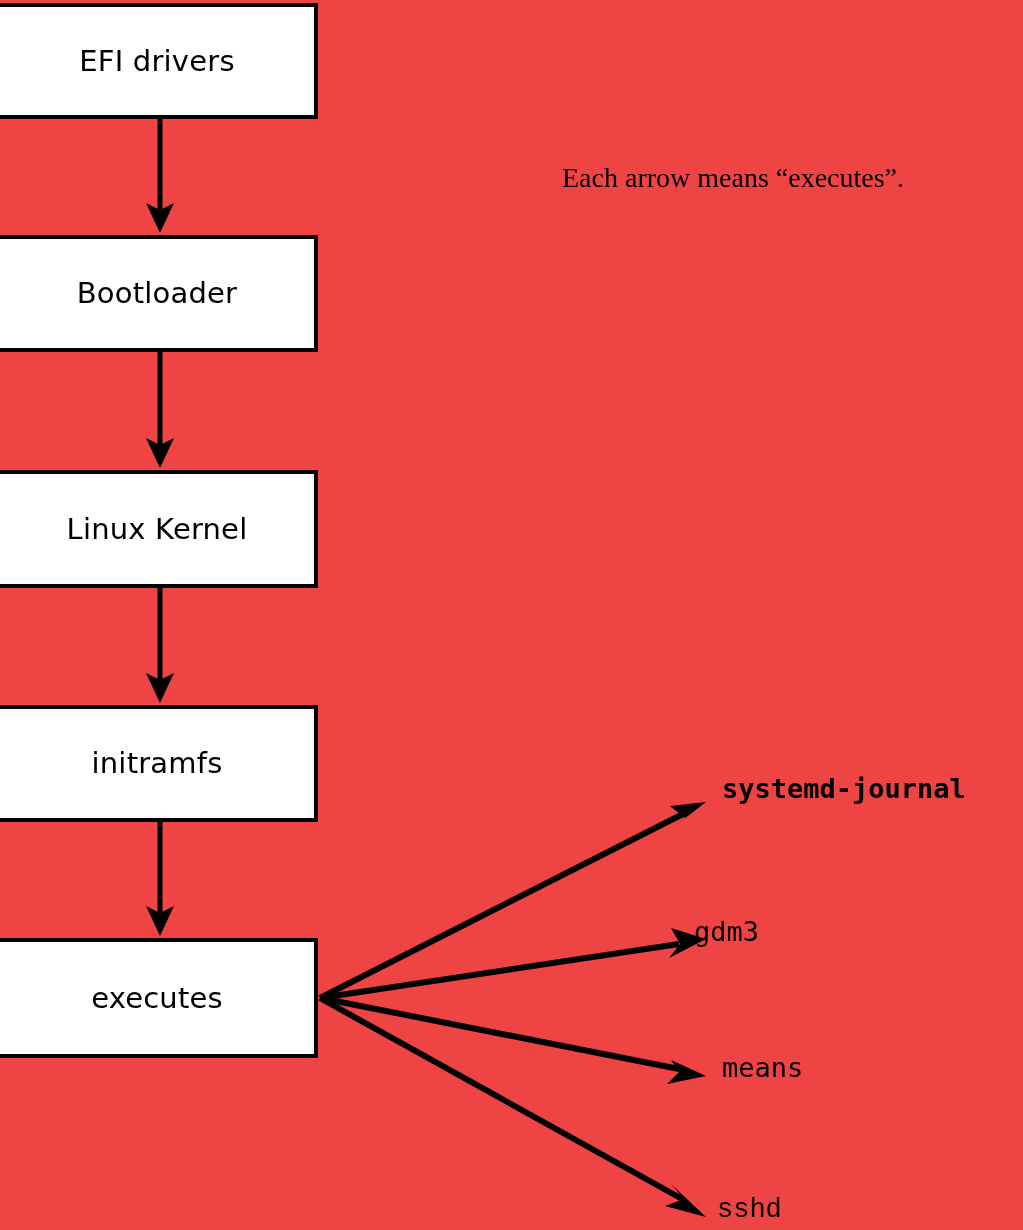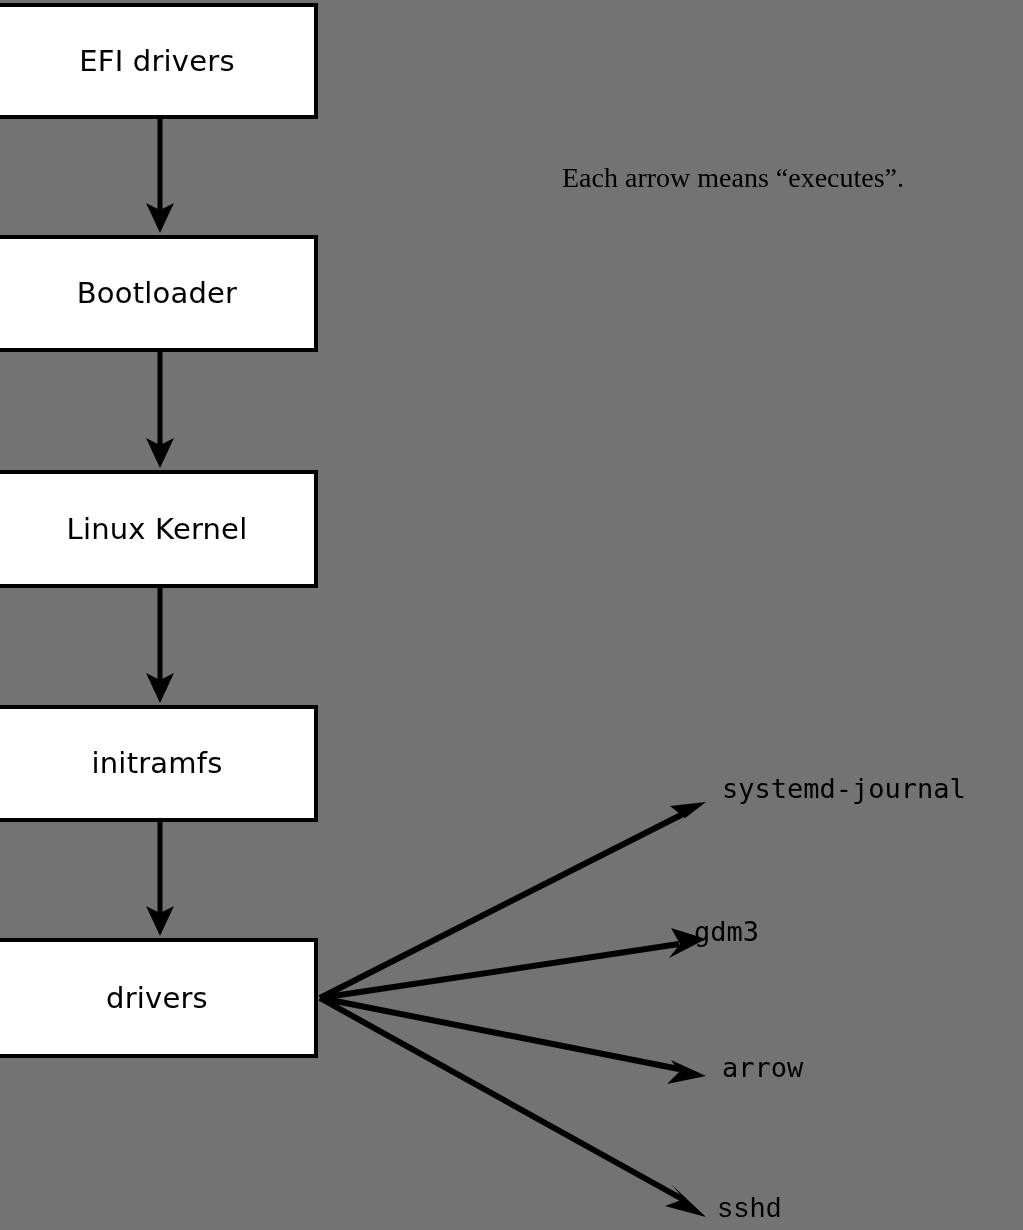--- a/index.html
+++ b/index.html
@@ -9,21 +9,21 @@
     background: #ffffff;
   }
   body {
     font-family: "DejaVu Sans", sans-serif;
     -webkit-font-smoothing: antialiased;
   }
   #canvas {
     position: relative;
     width: 1023px;
     height: 1230px;
-    background: #737373;
+    background: #ef4444;
     overflow: hidden;
   }
 
   
   .proc-box {
     position: absolute;
     box-sizing: border-box;
     background: #ffffff;
     border: 4px solid #000000;
     display: flex;
@@ -121,26 +121,26 @@
 
   <div class="proc-box" style="left:-4px; top:470px; width:322px; height:118px;">
     <span class="proc-box-label">Linux Kernel</span>
   </div>
 
   <div class="proc-box" style="left:-4px; top:705px; width:322px; height:117px;">
     <span class="proc-box-label">initramfs</span>
   </div>
 
   <div class="proc-box" style="left:-4px; top:938px; width:322px; height:120px;">
-    <span class="proc-box-label">drivers</span>
+    <span class="proc-box-label">executes</span>
   </div>
 
   <div class="legend-note" style="left:562px; top:164px;">Each arrow means “executes”.</div>
 
-  <div class="service-label" style="left:722px; top:775px;">systemd-journal</div>
+  <div class="service-label" style="left:722px; top:775px;font-weight:bold;">systemd-journal</div>
 
   <div class="service-label" style="left:694px; top:918px;">gdm3</div>
 
-  <div class="service-label" style="left:722px; top:1054px;">arrow</div>
+  <div class="service-label" style="left:722px; top:1054px;">means</div>
 
   <div class="service-label" style="left:717px; top:1197px;font-family:Liberation Mono, monospace;">sshd</div>
 
 </div>
 
 </body></html>

